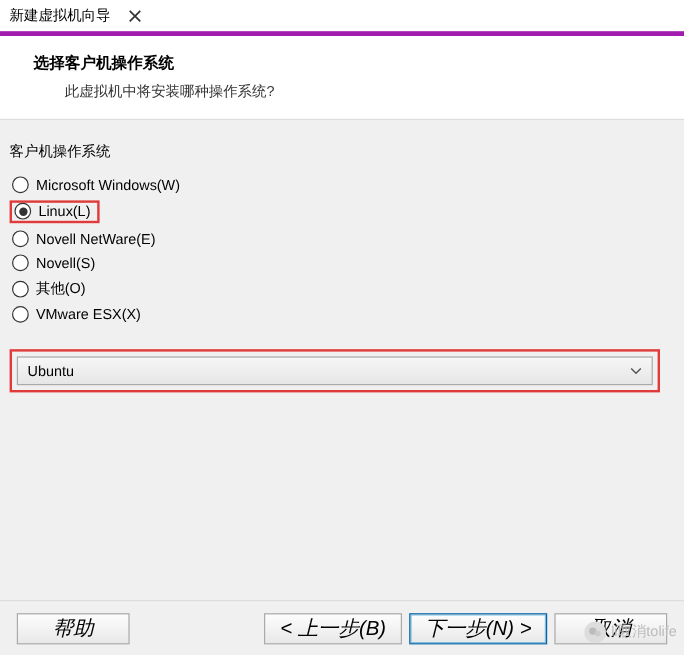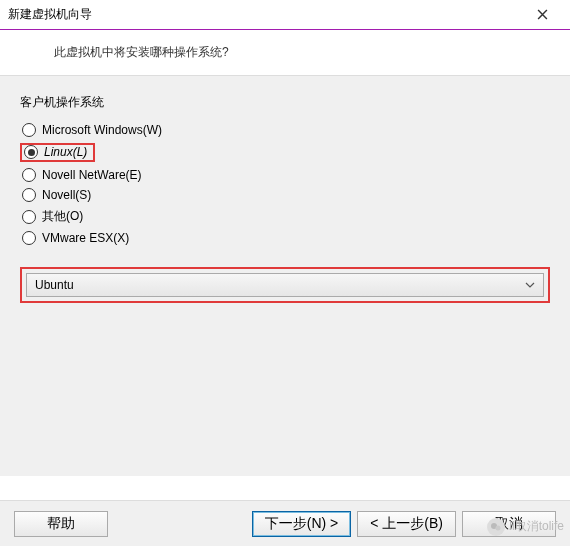--- a/index.html
+++ b/index.html
@@ -1,56 +1,57 @@
 <!DOCTYPE html>
 <html><head>
 <meta charset="utf-8">
 <style>
 * { box-sizing: border-box; margin: 0; padding: 0; }
 body { font-family: "Microsoft YaHei", "SimSun", sans-serif; font-size: 12px; background: #fff; width: 570px; height: 546px; overflow: hidden; position: relative; }
-.titlebar { height: 30px; border-bottom: 1px solid #a21caf; display: flex; align-items: center; padding: 4px 8px; justify-content: space-between; }
+.titlebar { height: 30px; border-bottom: 4px solid #a21caf; display: flex; align-items: center; padding: 4px 8px; }
 .titlebar .title { font-size: 12px; }
 .close-btn { width: 40px; height: 28px; display: flex; align-items: center; justify-content: center; cursor: pointer; }
 .close-btn svg { width: 11px; height: 11px; }
 .header { padding: 14px 20px 14px 28px; background: #fff; border-bottom: 1px solid #ddd; }
 .header .h1 { font-size: 13px; font-weight: bold; margin-bottom: 6px; }
 .header .sub { font-size: 12px; margin-left: 26px; color: #333; }
-.body { padding: 18px 20px 10px 20px; background: #f0f0f0; height: 400px; }
+.body { padding: 18px 20px 10px 8px; background: #f0f0f0; height: 400px; }
 .group-label { font-size: 12px; margin-bottom: 10px; }
 .radio-list { padding: 2px 0 0 2px; }
 .radio-item { display: flex; align-items: center; margin-bottom: 6px; cursor: pointer; }
 .radio { width: 14px; height: 14px; border: 1px solid #333; border-radius: 50%; margin-right: 6px; display: flex; align-items: center; justify-content: center; background: #fff; }
 .radio.selected::after { content: ""; width: 7px; height: 7px; background: #333; border-radius: 50%; }
 .radio-text { font-size: 12px; }
-.hl-box { display: inline-flex; align-items: center; border: 2px solid #e03a3a; padding: 0 6px 1px 2px; margin-left: -2px; font-style: italic; }
+.hl-box { display: inline-flex; align-items: center; border: 2px solid #e03a3a; padding: 0 6px 1px 2px; margin-left: -2px; }
 .section2 { margin-top: 22px; }
 .select-wrap { margin-top: 8px; border: 2px solid #e03a3a; padding: 4px; }
 .select { width: 100%; height: 24px; border: 1px solid #aaa; background: linear-gradient(#f6f6f6,#e6e6e6); display: flex; align-items: center; justify-content: space-between; padding: 0 8px; cursor: pointer; font-size: 12px; }
 .chev { width: 10px; height: 10px; }
 .footer { position: absolute; bottom: 0; left: 0; right: 0; height: 46px; border-top: 1px solid #ddd; background: #f0f0f0; display: flex; align-items: center; padding: 0 14px; }
-.btn { height: 26px; min-width: 94px; border: 1px solid #aaa; background: linear-gradient(#fdfdfd,#e8e8e8); font-size: 14px; display: inline-flex; align-items: center; justify-content: center; cursor: pointer; padding: 0 12px; }
+.btn { height: 26px; min-width: 94px; border: 1px solid #aaa; background: linear-gradient(#fdfdfd,#e8e8e8); font-size: 17px; display: inline-flex; align-items: center; justify-content: center; cursor: pointer; padding: 0 12px; font-style: italic; }
 .btn.default { border: 1px solid #0a64a4; box-shadow: inset 0 0 0 1px #7abde0; }
 .footer .spacer { flex: 1; }
 .footer .btn + .btn { margin-left: 6px; }
 .watermark { position: absolute; right: 6px; bottom: 10px; display: flex; align-items: flex-start; gap: 4px; color: #bbb; font-size: 12px; pointer-events: none; }
 .watermark .circ { width: 18px; height: 18px; border-radius: 50%; background: #ddd; display:flex; align-items:center; justify-content:center; }
 </style>
 </head>
 <body>
 
 <div class="titlebar">
   <span class="title">新建虚拟机向导</span>
   <div class="close-btn">
     <svg viewBox="0 0 10 10">
         <path d="M1 1 L9 9 M9 1 L1 9" stroke="#333" stroke-width="1.3" fill="none"></path>
       </svg>
   </div>
 </div>
 
 <div class="header">
+  <div class="h1">选择客户机操作系统</div>
   <div class="sub">此虚拟机中将安装哪种操作系统?</div>
 </div>
 
 <div class="body">
   <div class="group-label">客户机操作系统</div>
   <div class="radio-list">
 
     <label class="radio-item">
       <span class="radio"></span>
       <span class="radio-text">Microsoft Windows(W)</span>
@@ -93,22 +94,22 @@
             <path d="M1 3 L5 7 L9 3" stroke="#555" stroke-width="1.2" fill="none"></path>
           </svg>
       </div>
     </div>
   </div>
 </div>
 
 <div class="footer">
   <button class="btn">帮助</button>
   <span class="spacer"></span>
+  <button class="btn">&lt; 上一步(B)</button>
   <button class="btn default">下一步(N) &gt;</button>
-  <button class="btn">&lt; 上一步(B)</button>
   <button class="btn">取消</button>
 </div>
 
 <div class="watermark">
   <span class="circ">
     <svg width="12" height="12" viewBox="0 0 24 24">
         <circle cx="8" cy="10" r="6" fill="#bbb"></circle>
         <circle cx="16" cy="14" r="5" fill="#ccc"></circle>
       </svg>
   </span>

